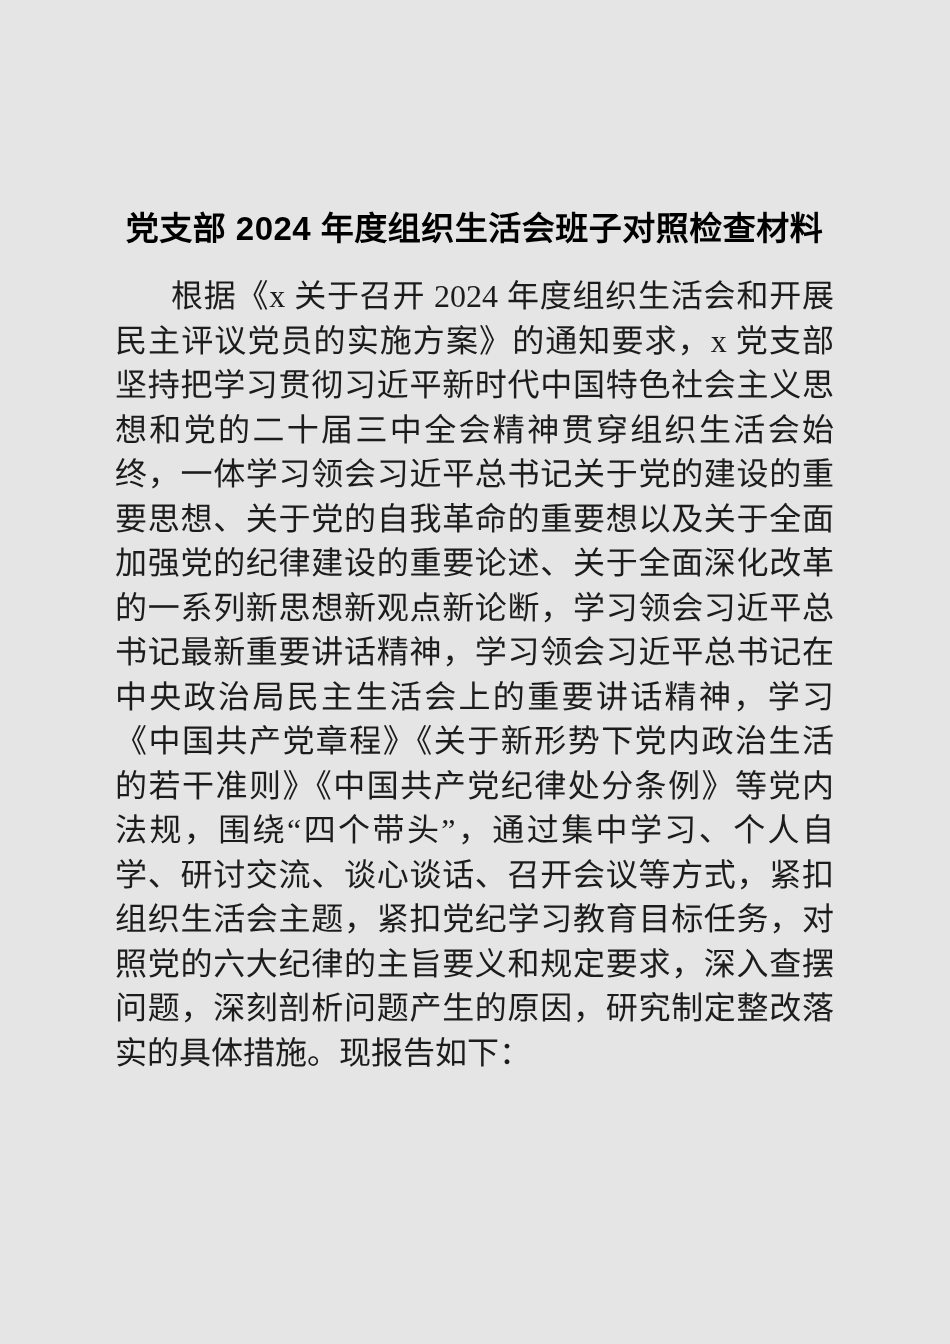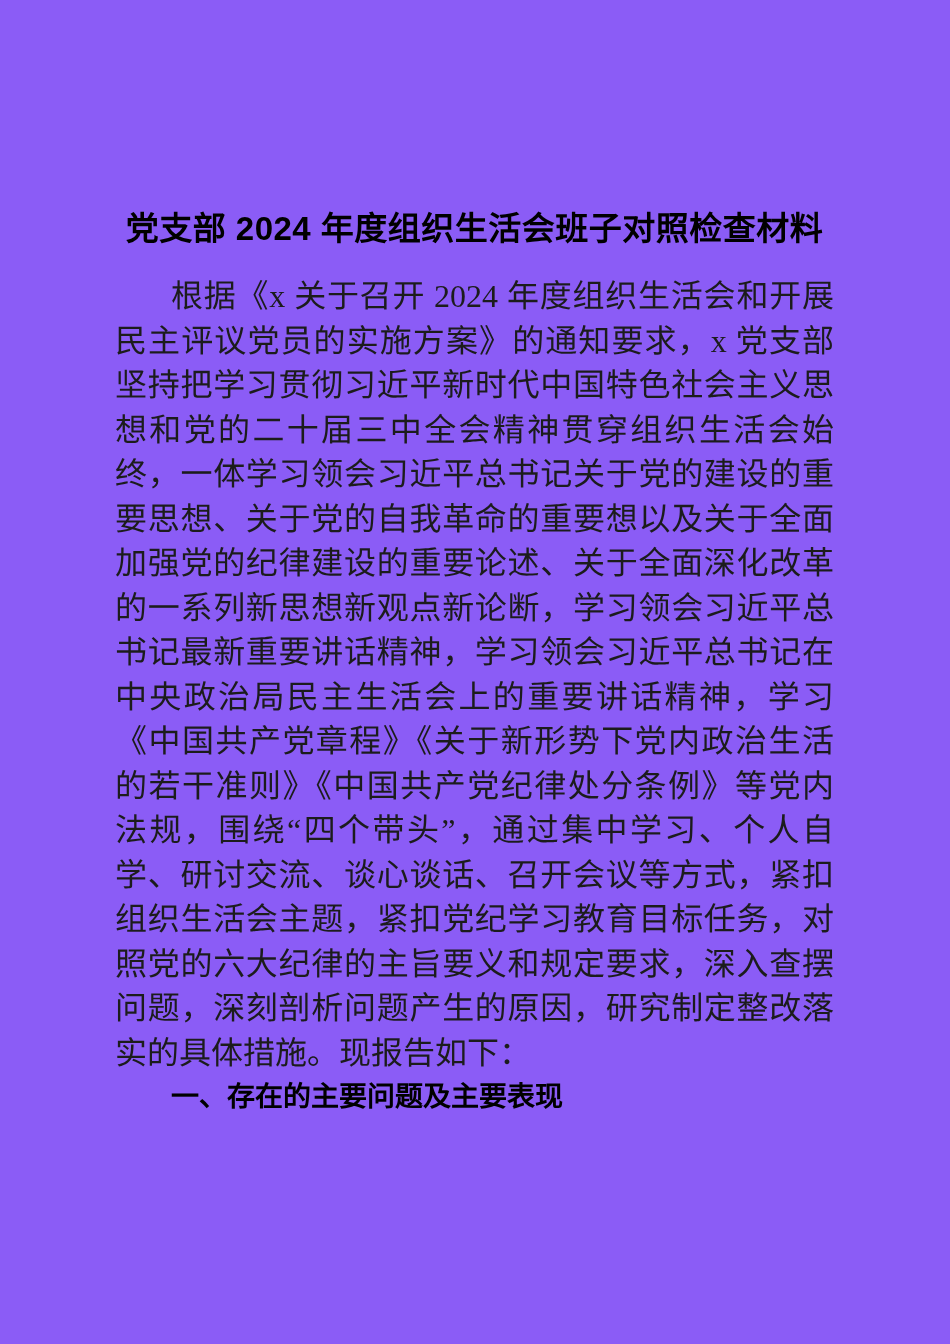--- a/index.html
+++ b/index.html
@@ -12,21 +12,21 @@
     background: #ffffff;
     overflow: hidden;
     font-family: "Liberation Serif", "DejaVu Serif", serif;
     color: #1c1c1c;
   }
   .page {
     box-sizing: border-box;
     width: 950px;
     height: 1344px;
     padding: 206px 116px 0 115px;
-    background: #8b5cf6;
+    background: #e5e5e5;
   }
   .doc-title {
     margin: 0 0 22px 0;
     font-family: "Liberation Sans", "DejaVu Sans", sans-serif;
     font-weight: 700;
     font-size: 33px;
     line-height: 46px;
     text-align: center;
     color: #000000;
     letter-spacing: 0.5px;
@@ -55,16 +55,15 @@
 </style>
 </head>
 <body>
 
 <div class="page">
 
   <h1 class="doc-title">党支部 2024 年度组织生活会班子对照检查材料</h1>
 
   <p class="para">根据《x 关于召开 2024 年度组织生活会和开展民主评议党员的实施方案》的通知要求，x 党支部坚持把学习贯彻习近平新时代中国特色社会主义思想和党的二十届三中全会精神贯穿组织生活会始终，一体学习领会习近平总书记关于党的建设的重要思想、关于党的自我革命的重要想以及关于全面加强党的纪律建设的重要论述、关于全面深化改革的一系列新思想新观点新论断，学习领会习近平总书记最新重要讲话精神，学习领会习近平总书记在中央政治局民主生活会上的重要讲话精神，学习《中国共产党章程》《关于新形势下党内政治生活的若干准则》《中国共产党纪律处分条例》等党内法规，围绕“四个带头”，通过集中学习、个人自学、研讨交流、谈心谈话、召开会议等方式，紧扣组织生活会主题，紧扣党纪学习教育目标任务，对照党的六大纪律的主旨要义和规定要求，深入查摆问题，深刻剖析问题产生的原因，研究制定整改落实的具体措施。现报告如下：</p>
 
-  <h2 class="section-heading">一、存在的主要问题及主要表现</h2>
 
 
 </div>
 
 </body></html>

